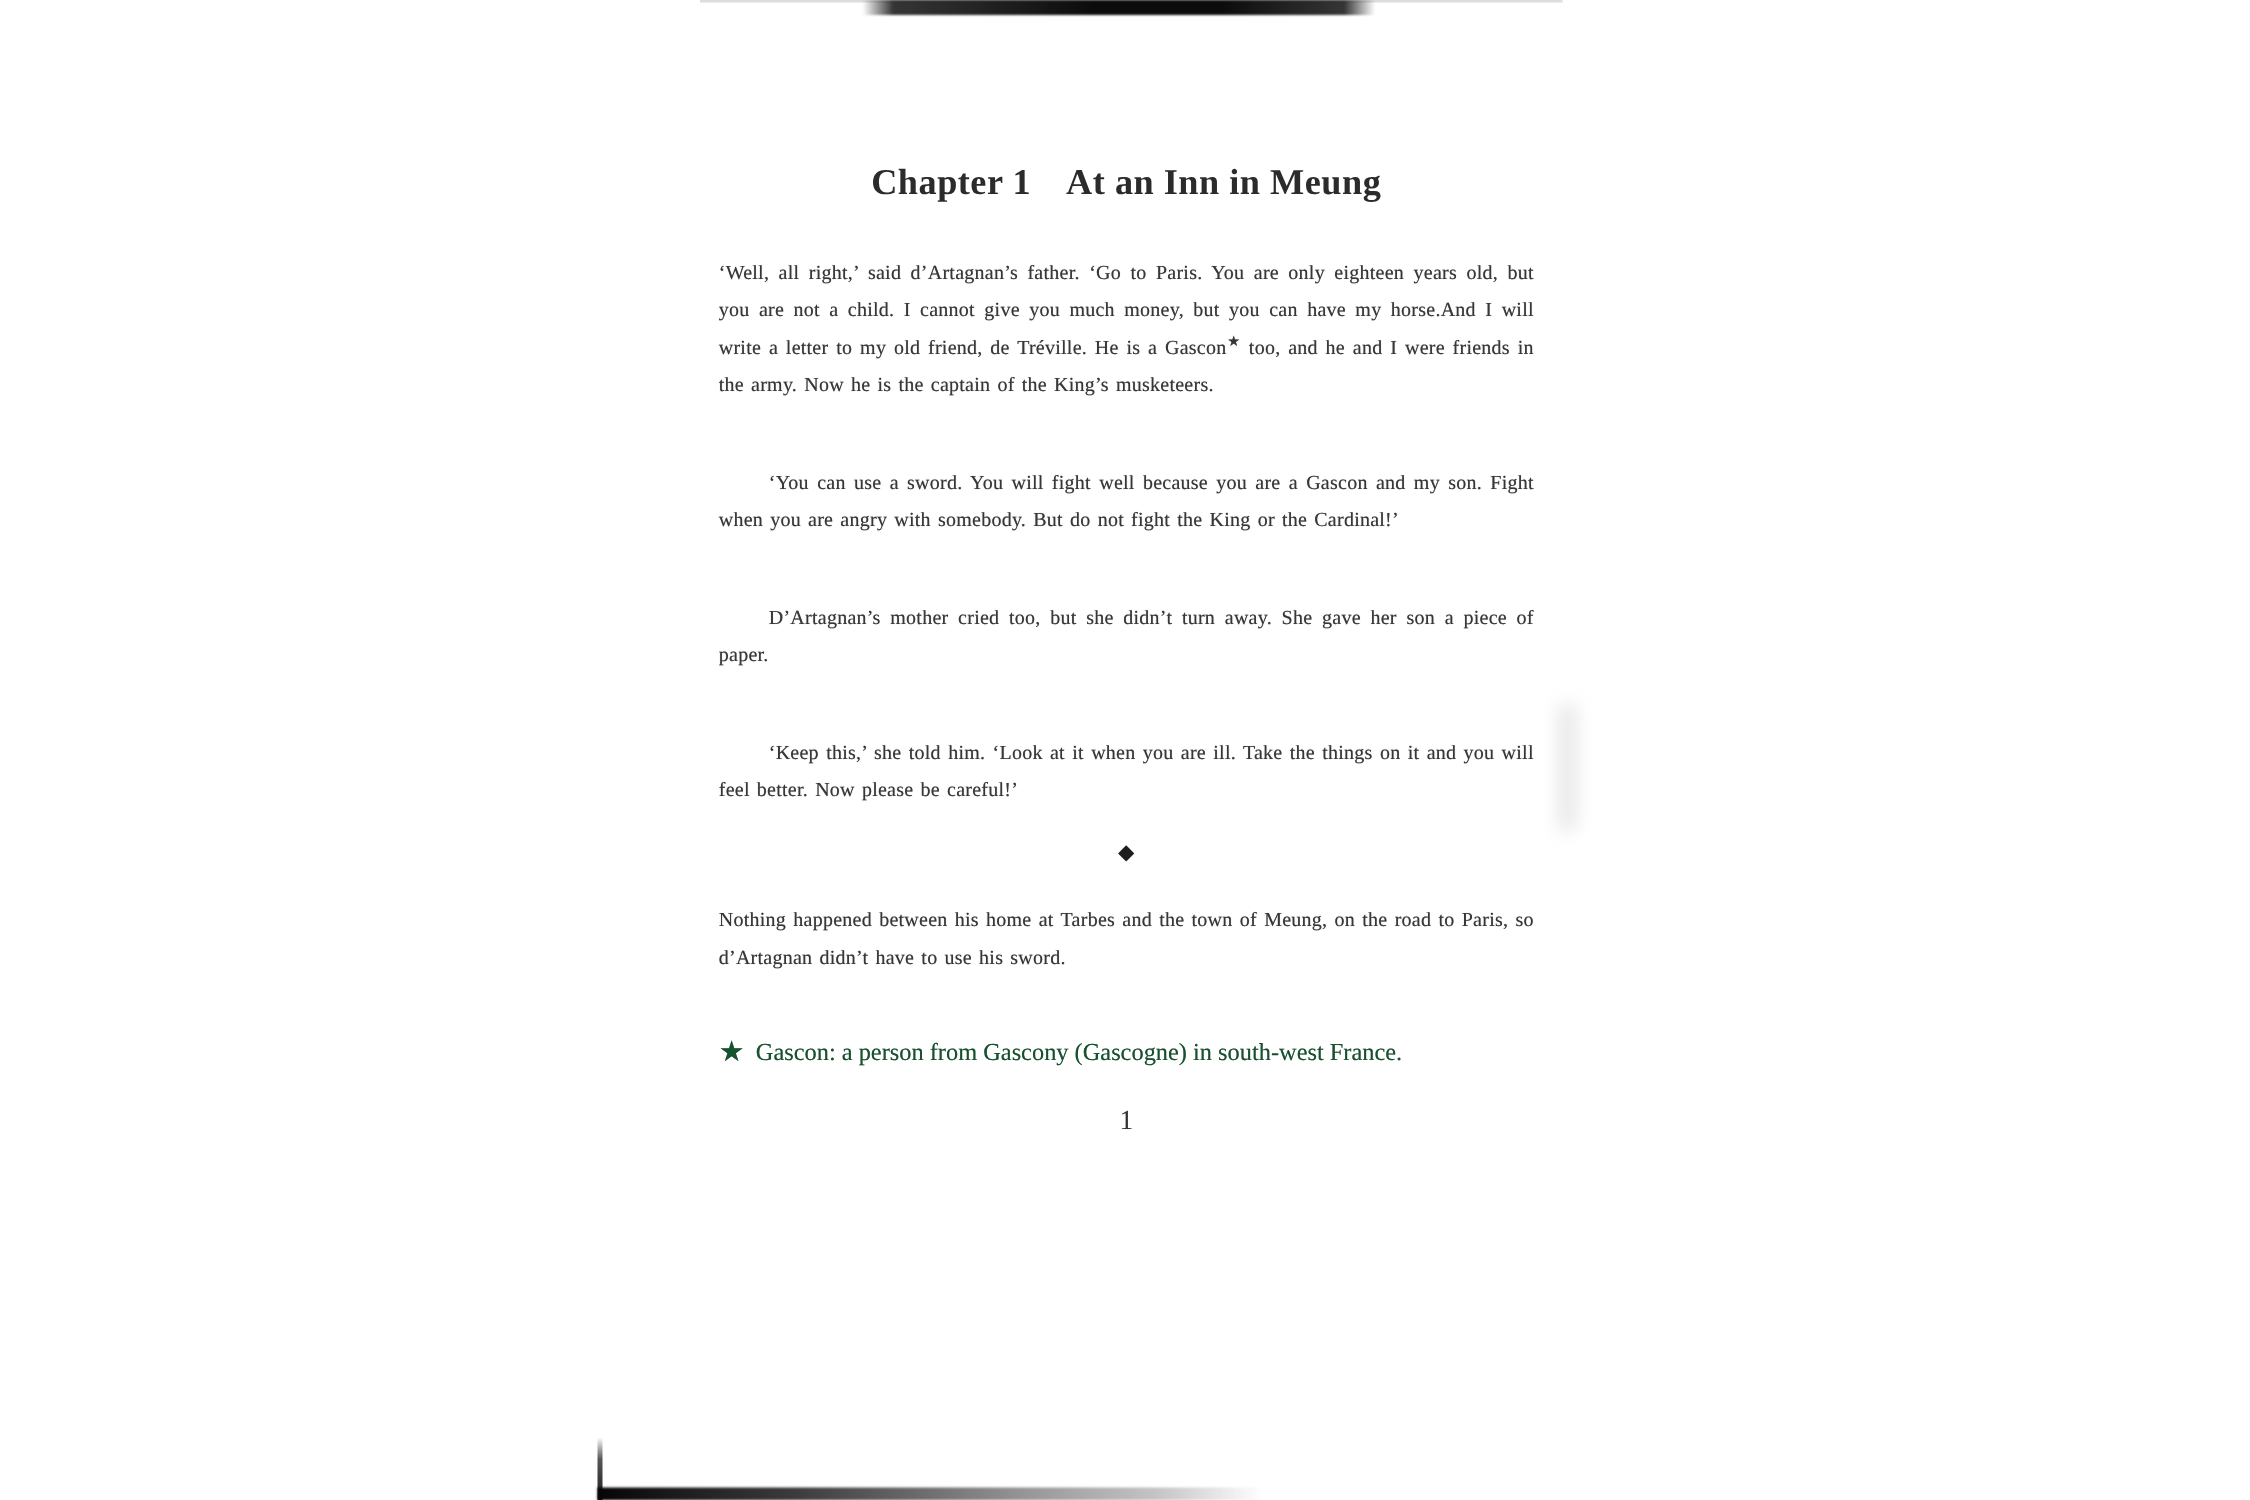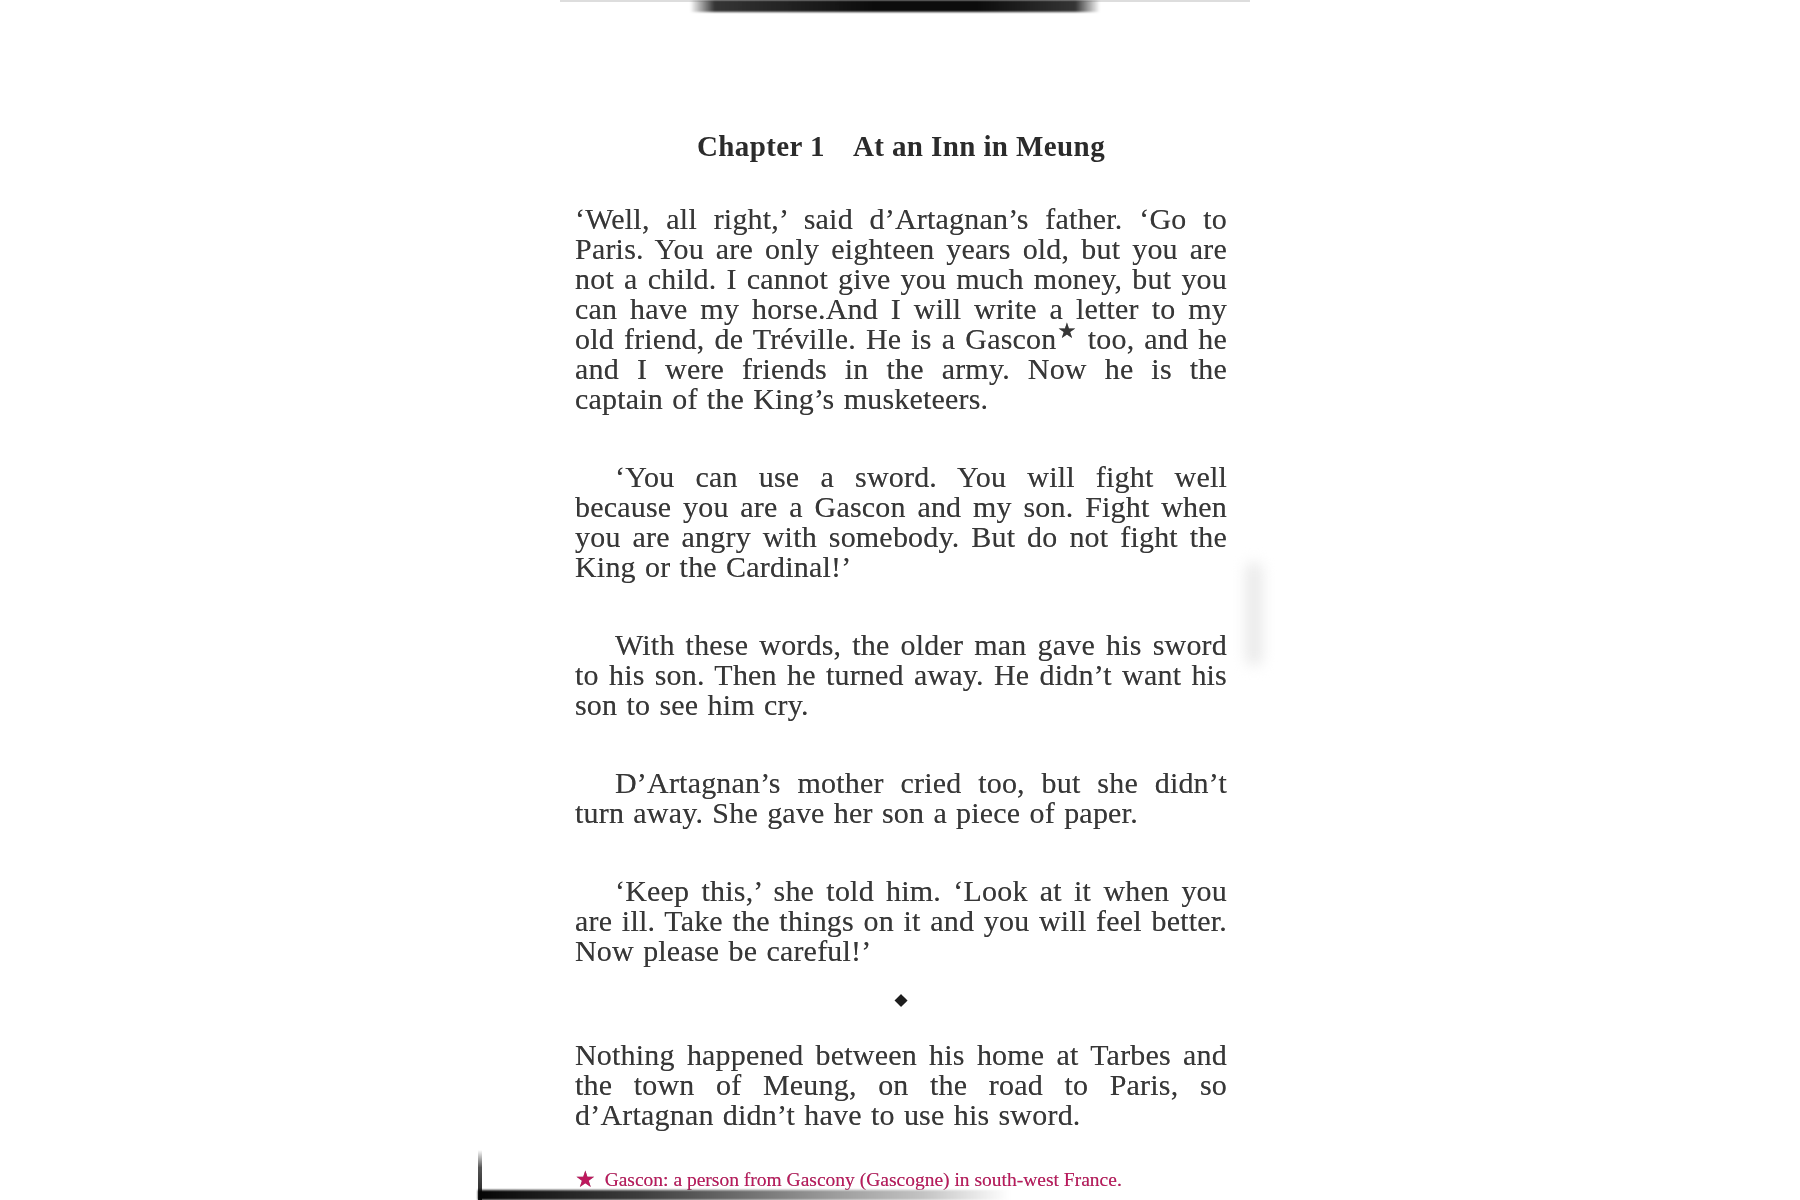--- a/index.html
+++ b/index.html
@@ -22,21 +22,21 @@
     text-align:center;
     font-size:29px;
     font-weight:bold;
     color:#2b2b2b;
     letter-spacing:.4px;
     line-height:36px;
   }
   .chapter-heading .chapter-label{margin-right:28px;}
   .body-section p.para{
     margin:0;
-    font-size:30px;
+    font-size:16px;
     line-height:30px;
     text-align:justify;
     text-justify:inter-word;
     word-spacing:1.5px;
     letter-spacing:.2px;
     text-shadow:0 0 .6px rgba(40,40,40,.55);
   }
   .body-section p.para.indent{text-indent:40px;margin-top:48px;}
   .fn-star{
     font-size:.72em;
@@ -44,24 +44,24 @@
     vertical-align:super;
   }
   .separator{
     text-align:center;
     font-size:17px;
     color:#1d1d1d;
     margin:20px 0 26px 0;
     line-height:28px;
   }
   .footnote{
-    margin-top:38px;
+    margin-top:48px;
     font-size:19.5px;
     line-height:24px;
-    color:#be185d;
+    color:#14532d;
     text-shadow:0 0 .5px rgba(40,40,40,.5);
   }
   .footnote .footnote-marker{
     font-size:23px;
     margin-right:9px;
     vertical-align:-1px;
   }
   .page-number{
     margin-top:28px;
     text-align:center;
@@ -121,21 +121,20 @@
 
   <div class="page-block">
 
     <h1 class="chapter-heading">
       <span class="chapter-label">Chapter 1</span><span class="chapter-title">At an Inn in Meung</span>
     </h1>
 
     <div class="body-section">
         <p class="para">‘Well, all right,’ said d’Artagnan’s father. ‘Go to Paris. You are only eighteen years old, but you are not a child. I cannot give you much money, but you can have my horse.And I will write a letter to my old friend, de Tréville. He is a Gascon<sup class="fn-star">★</sup> too, and he and I were friends in the army. Now he is the captain of the King’s musketeers.</p>
         <p class="para indent">‘You can use a sword. You will fight well because you are a Gascon and my son. Fight when you are angry with somebody. But do not fight the King or the Cardinal!’</p>
-        <p class="para indent">With these words, the older man gave his sword to his son. Then he turned away. He didn’t want his son to see him cry.</p>
         <p class="para indent">D’Artagnan’s mother cried too, but she didn’t turn away. She gave her son a piece of paper.</p>
         <p class="para indent">‘Keep this,’ she told him. ‘Look at it when you are ill. Take the things on it and you will feel better. Now please be careful!’</p>
       </div>
 
     <div class="separator">◆</div>
 
     <div class="body-section">
         <p class="para">Nothing happened between his home at Tarbes and the town of Meung, on the road to Paris, so d’Artagnan didn’t have to use his sword.</p>
       </div>
 

